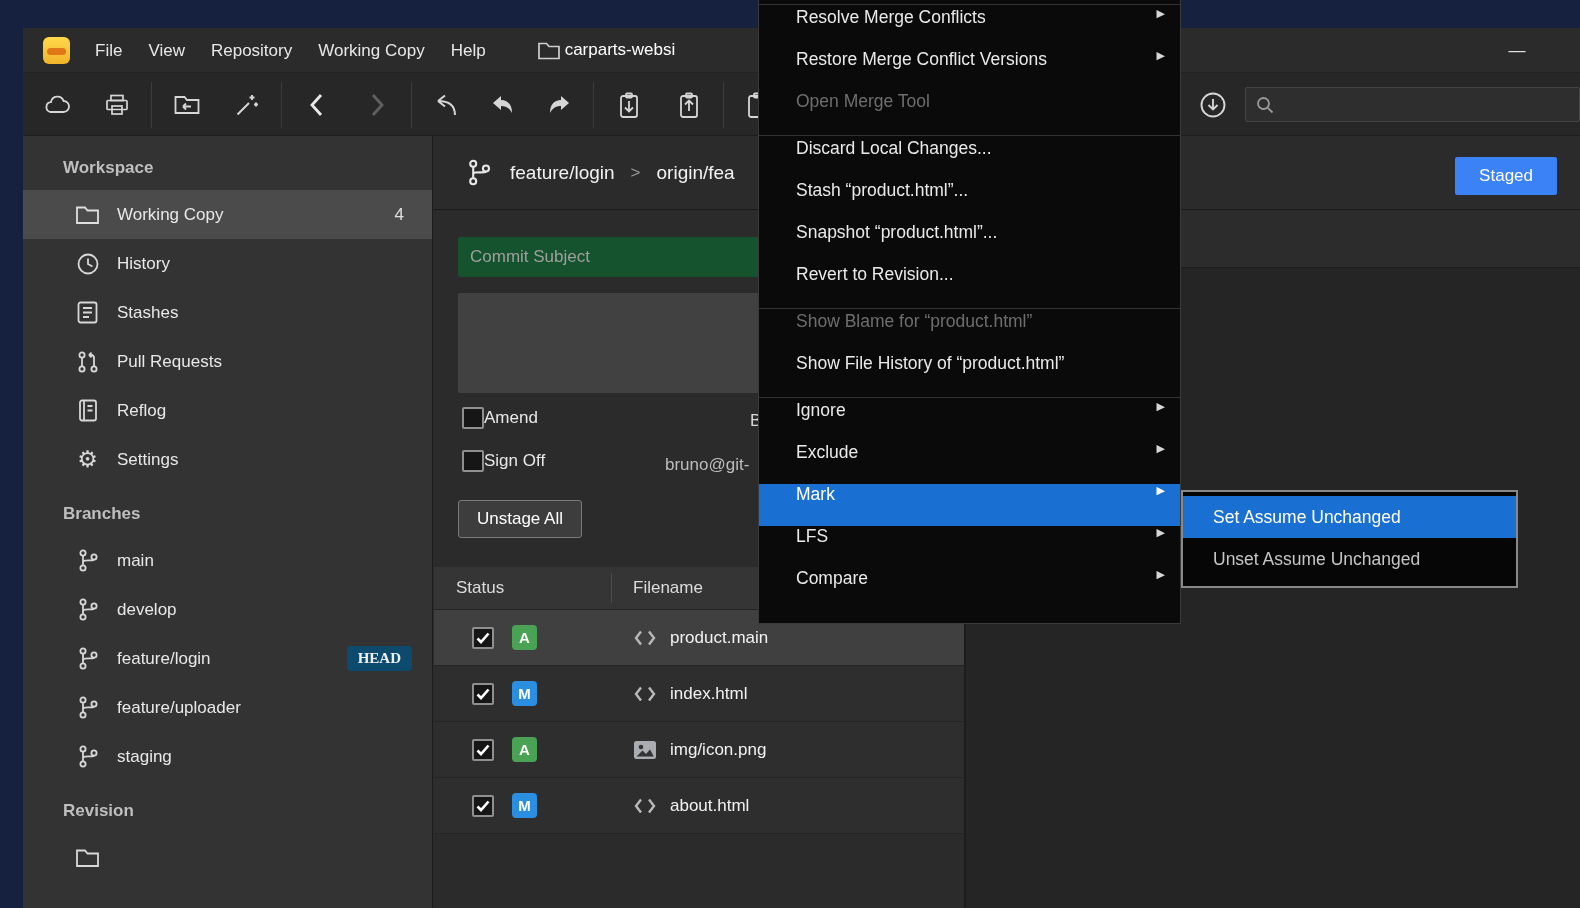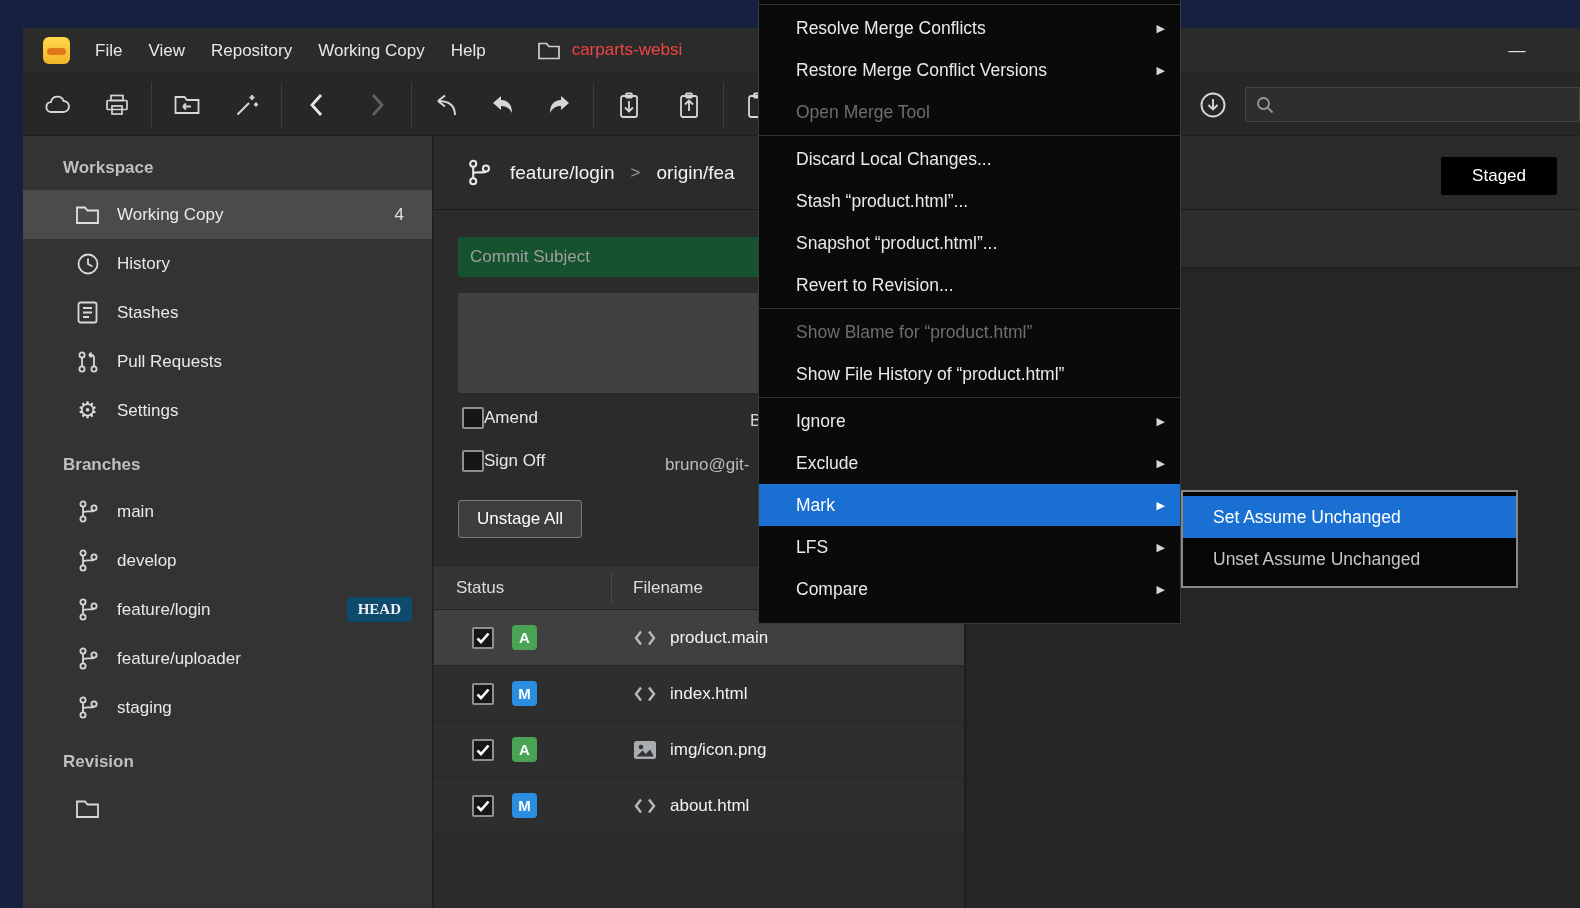--- a/index.html
+++ b/index.html
@@ -8,21 +8,21 @@
   .window { position:absolute; left:23px; top:28px; width:1557px; height:880px; background:#2b2b2b; }
 
   
   .menubar { position:absolute; left:0; top:0; width:100%; height:45px; background:#2b2b2b;
              display:flex; align-items:center; border-bottom:1px solid #222; }
   .app-icon { width:27px; height:27px; margin:0 12px 0 20px; border-radius:6px;
               background:linear-gradient(#ffd94a,#f2b32a); position:relative; flex:0 0 auto; }
   .app-icon::after { content:""; position:absolute; left:4px; top:11px; width:19px; height:7px;
               border-radius:4px; background:#e07818; }
   .menubar .mitem { font-size:17px; color:#e8e8e8; padding:0 13px; line-height:45px; cursor:default; }
-  .repo-chip { display:flex; align-items:center; gap:10px; margin-left:38px; color:#ef4444; font-size:17px; }
+  .repo-chip { display:flex; align-items:center; gap:3px; margin-left:38px; color:#ffffff; font-size:17px; }
   .win-min { position:absolute; right:40px; top:0; height:45px; width:46px; display:flex;
              align-items:center; justify-content:center; color:#e8e8e8; font-size:17px; }
 
   
   .toolbar { position:absolute; left:0; top:45px; width:100%; height:63px; background:#272727;
              border-bottom:1px solid #1d1d1d; }
   .tbtn { position:absolute; top:7px; width:56px; height:50px; display:flex; align-items:center;
           justify-content:center; border-radius:4px; }
   .tsep { position:absolute; top:9px; width:1px; height:46px; background:#3c3c3c; }
   .searchbox { position:absolute; left:1222px; top:14px; width:335px; height:35px; background:#2e2e2e;
@@ -45,22 +45,22 @@
   .sicon { width:25px; height:25px; display:flex; align-items:center; justify-content:center; flex:0 0 auto; }
   .gear-glyph { font-size:23px; color:#d8d8d8; line-height:1; }
 
   
   .main { position:absolute; left:411px; top:108px; right:0; bottom:0; background:#2b2b2b; }
   .branchbar { position:absolute; left:0; top:0; right:0; height:74px; border-bottom:1px solid #1b1b1b;
                display:flex; align-items:center; background:#2b2b2b; }
   .branchbar .bname { color:#f2f2f2; font-size:19px; margin-left:16px; }
   .branchbar .bchev { color:#9a9a9a; font-size:17px; margin:0 16px; }
   .branchbar .bupstream { color:#f2f2f2; font-size:19px; white-space:nowrap; }
-  .staged-btn { position:absolute; right:23px; top:21px; height:38px; line-height:38px; padding:0 31px;
-                background:#000000; color:#fff; font-size:17px; border-radius:2px; }
+  .staged-btn { position:absolute; right:23px; top:21px; height:38px; line-height:38px; padding:0 24px;
+                background:#3b82f6; color:#fff; font-size:17px; border-radius:2px; }
 
   .commit-panel { position:absolute; left:0; top:74px; width:531px; height:357px; background:#2b2b2b; }
   .subject-input { position:absolute; left:24px; top:27px; width:483px; height:40px; background:#14532d;
                    border:none; border-radius:2px; outline:none; color:#e8e8e8; font-size:17px;
                    padding:0 12px; font-family:"Liberation Sans",sans-serif; }
   .subject-input::placeholder, .msg-area::placeholder { color:#9f9f9f; }
   .msg-area { position:absolute; left:24px; top:83px; width:483px; height:100px; background:#414141;
               border:none; border-radius:2px; outline:none; resize:none; color:#e8e8e8; font-size:17px;
               padding:8px 12px; font-family:"Liberation Sans",sans-serif; }
   .chk-row { position:absolute; left:28px; display:flex; align-items:center; }
@@ -90,21 +90,21 @@
   .ft-file { position:absolute; left:199px; display:flex; align-items:center; gap:13px; }
   .ft-name { color:#f2f2f2; font-size:17px; }
 
   .right-pane { position:absolute; left:531px; top:74px; right:0; bottom:0; background:#252525;
                 border-left:1px solid #1d1d1d; }
   .rp-band { height:58px; background:#2c2c2c; border-bottom:1px solid #1e1e1e; }
 
   
   .context-menu { position:absolute; left:758px; top:-40px; width:423px; background:#0a0a0a;
                   border:1px solid #3a3a3a; padding:41px 0 13px 0; z-index:50; }
-  .cm-item { height:42px; display:flex; align-items:center; padding:0 18px 0 37px;
+  .cm-item { height:42px; display:flex; padding:0 18px 0 37px;
              font-size:17.5px; color:#eaeaea; position:relative; cursor:default; }
   .cm-item.disabled { color:#6e6e6e; }
   .cm-item.highlight { background:#1a70d2; color:#fff; }
   .cm-arrow { position:absolute; right:15px; font-size:11px; color:#d6d6d6; }
   .cm-item.highlight .cm-arrow { color:#fff; }
   .cm-sep { height:1px; background:#333; margin:2px 0; }
 
   
   .submenu { position:absolute; left:1181px; top:490px; width:337px; background:#060606;
              border:2px solid #888; padding:4px 0 6px 0; z-index:60; }
@@ -269,20 +269,29 @@
           <circle cx="6" cy="5" r="2.6"></circle>
             <circle cx="6" cy="19" r="2.6"></circle>
             <circle cx="18" cy="19" r="2.6"></circle>
           <path d="M6 7.6 V16.4 M13 5 h2 a3 3 0 0 1 3 3 v8.4"></path>
             <path d="M13 5 l2.6-2.4 M13 5 l2.6 2.4"></path>
           </svg>
       </span>
       <span>Pull Requests</span>
     </div>
 
+    <div class="side-item">
+      <span class="sicon">
+        <svg width="22" height="25" viewBox="0 0 22 25" fill="none" stroke="#d8d8d8" stroke-width="1.8">
+          <rect x="3" y="2.5" width="16" height="20" rx="2"></rect>
+            <path d="M7 2.5 V22.5 M10.5 8 h5 M10.5 12.5 h5"></path>
+          </svg>
+      </span>
+      <span>Reflog</span>
+    </div>
 
     <div class="side-item">
       <span class="sicon gear-glyph">⚙</span>
       <span>Settings</span>
     </div>
 
     <div class="side-header">Branches</div>
 
     <div class="side-item">
       <span class="sicon">

